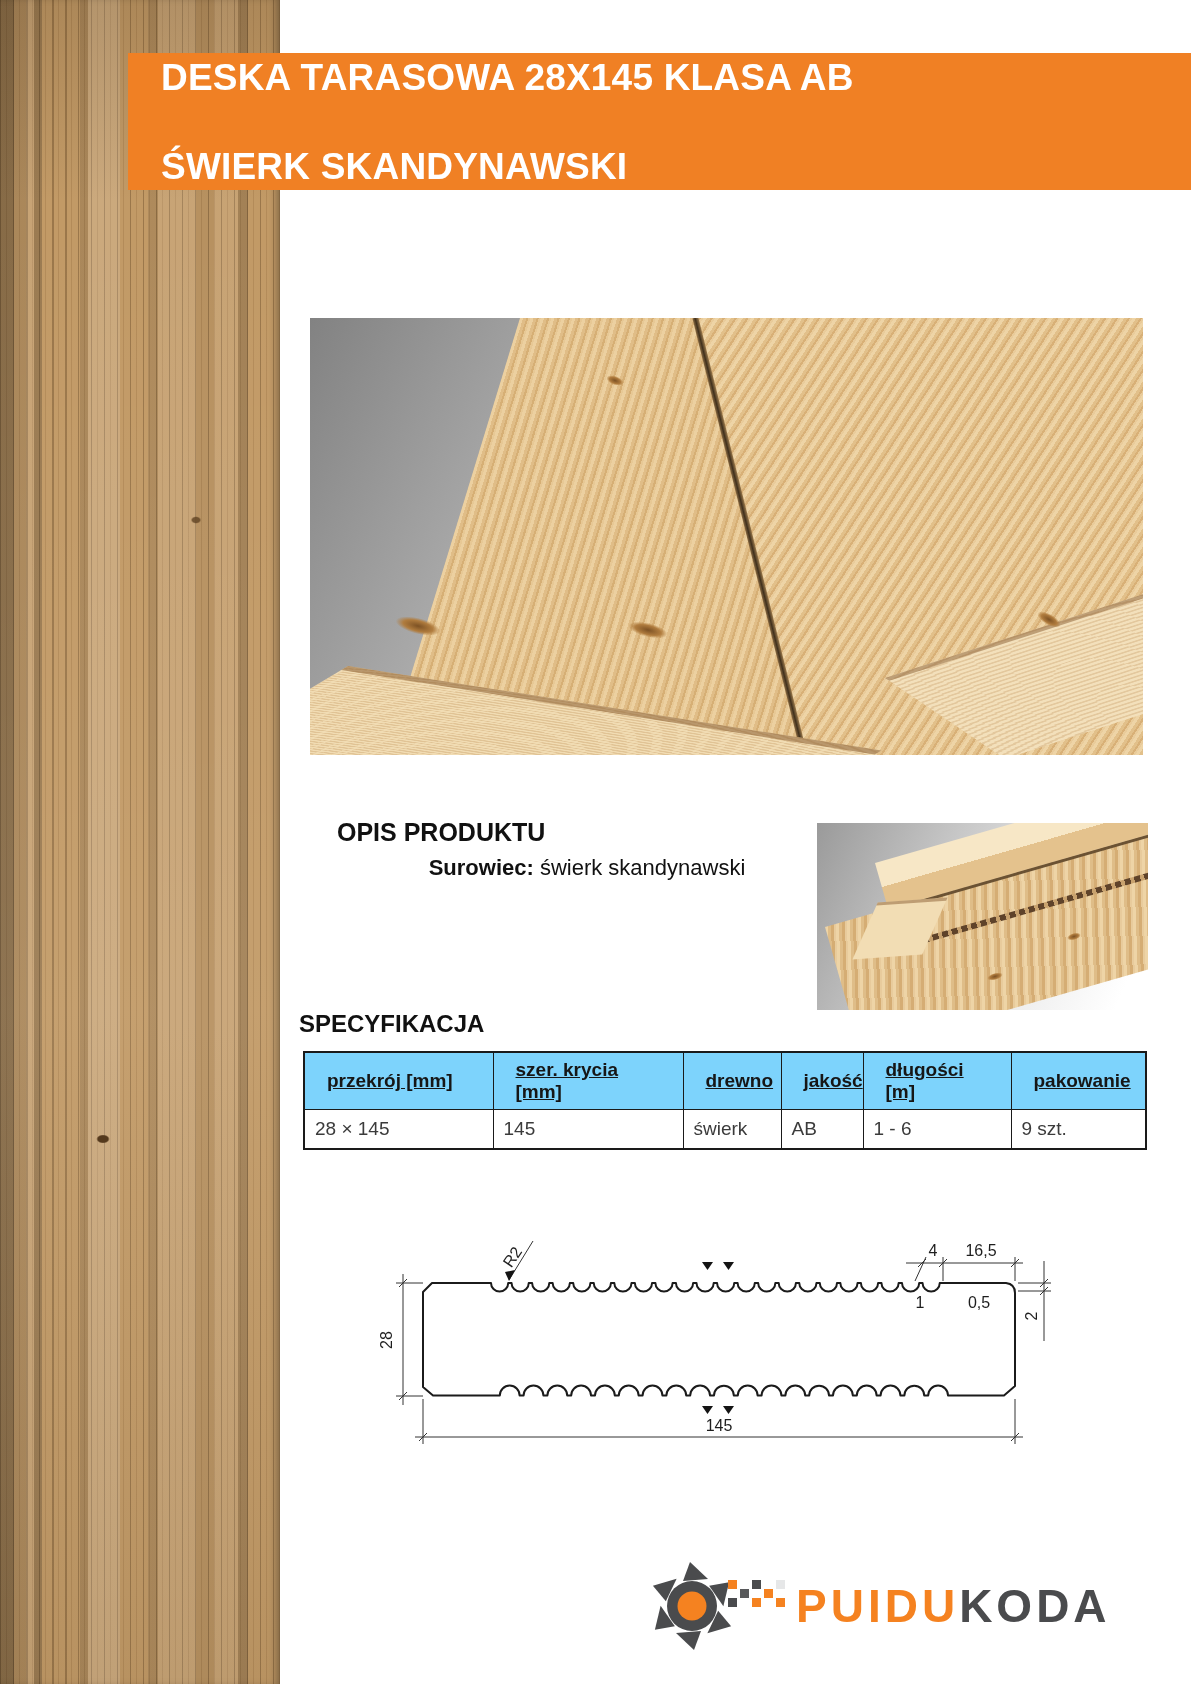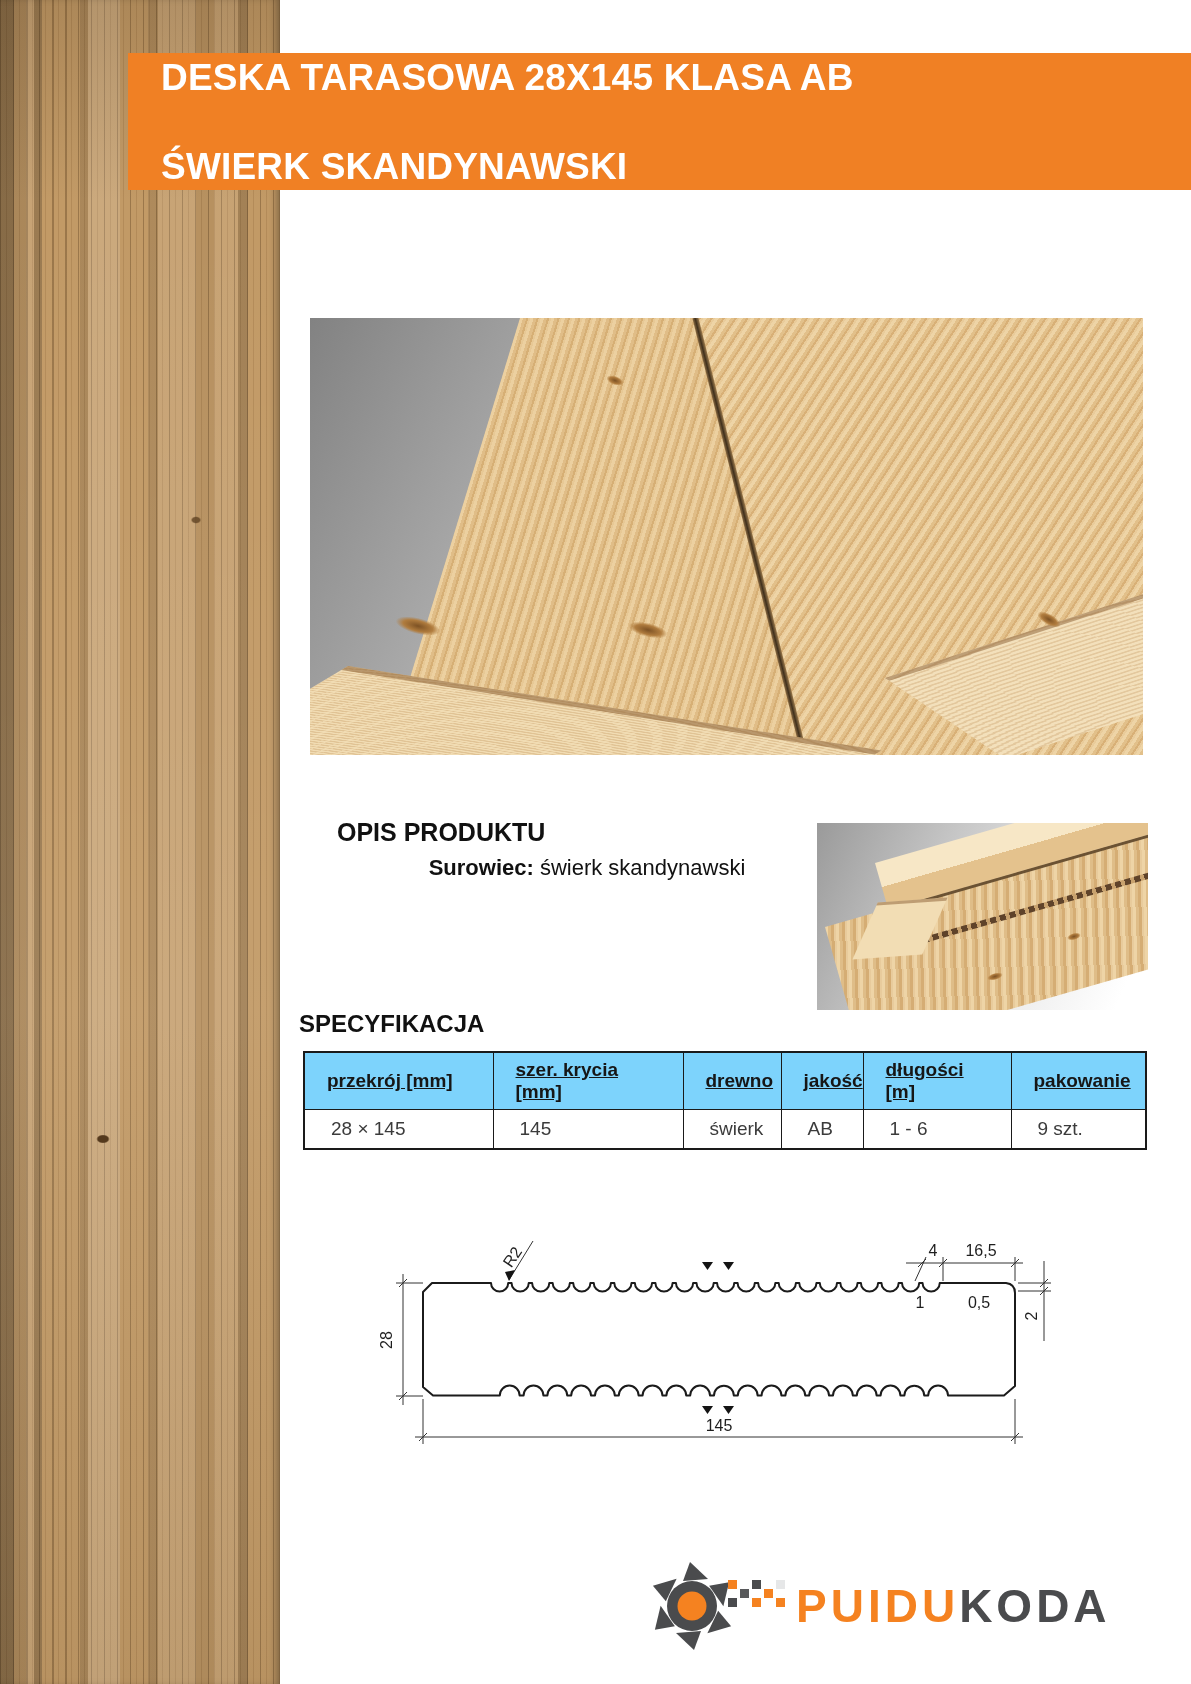--- a/index.html
+++ b/index.html
@@ -69,21 +69,21 @@
   .opis h2{margin:0 0 6px 0;font-size:25px;font-weight:bold;color:#111111;}
   .opis p{margin:0;font-size:22px;line-height:29px;color:#111111;text-align:center;}
   .opis b{font-weight:bold;}
 
   
   .spec-heading{position:absolute;left:299px;top:1010px;margin:0;font-size:24px;font-weight:bold;color:#111111;}
   table.spec{position:absolute;left:303px;top:1051px;width:842px;border-collapse:collapse;table-layout:fixed;
     border:2.5px solid #1a1a1a;font-size:19px;}
   table.spec th{background:#7dd3fc;border:1.5px solid #1a1a1a;text-align:left;font-weight:bold;
     padding:6px 22px;height:24px;color:#161616;text-decoration:underline;}
-  table.spec td{border:1.5px solid #1a1a1a;text-align:left;padding:7px 26px;height:24px;color:#3b3b3b;}
+  table.spec td{border:1.5px solid #1a1a1a;text-align:left;padding:7px 10px;height:24px;color:#3b3b3b;}
 
   
   .drawing{position:absolute;left:350px;top:1160px;}
   .drawing text{font-family:"Liberation Sans",sans-serif;font-size:16px;fill:#1e1e1e;}
 
   
   .logo{position:absolute;left:640px;top:1560px;}
   .logo text{font-family:"Liberation Sans",sans-serif;}
 </style>
 </head>

